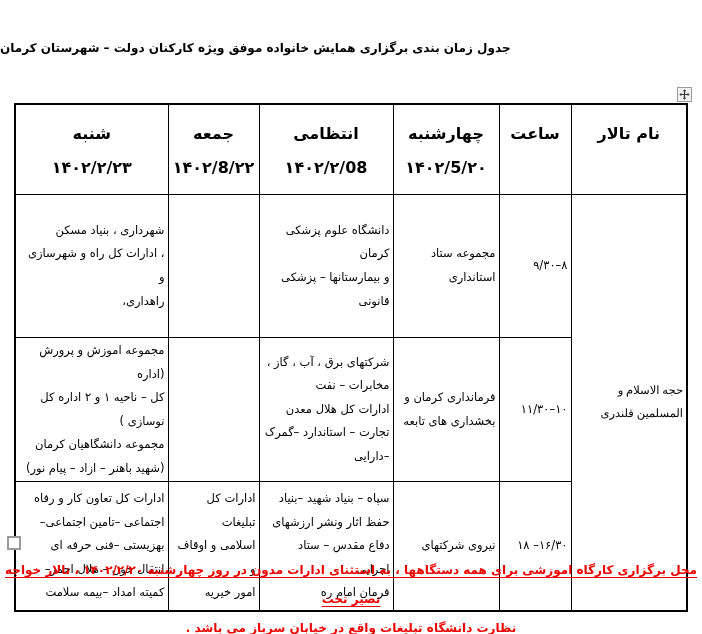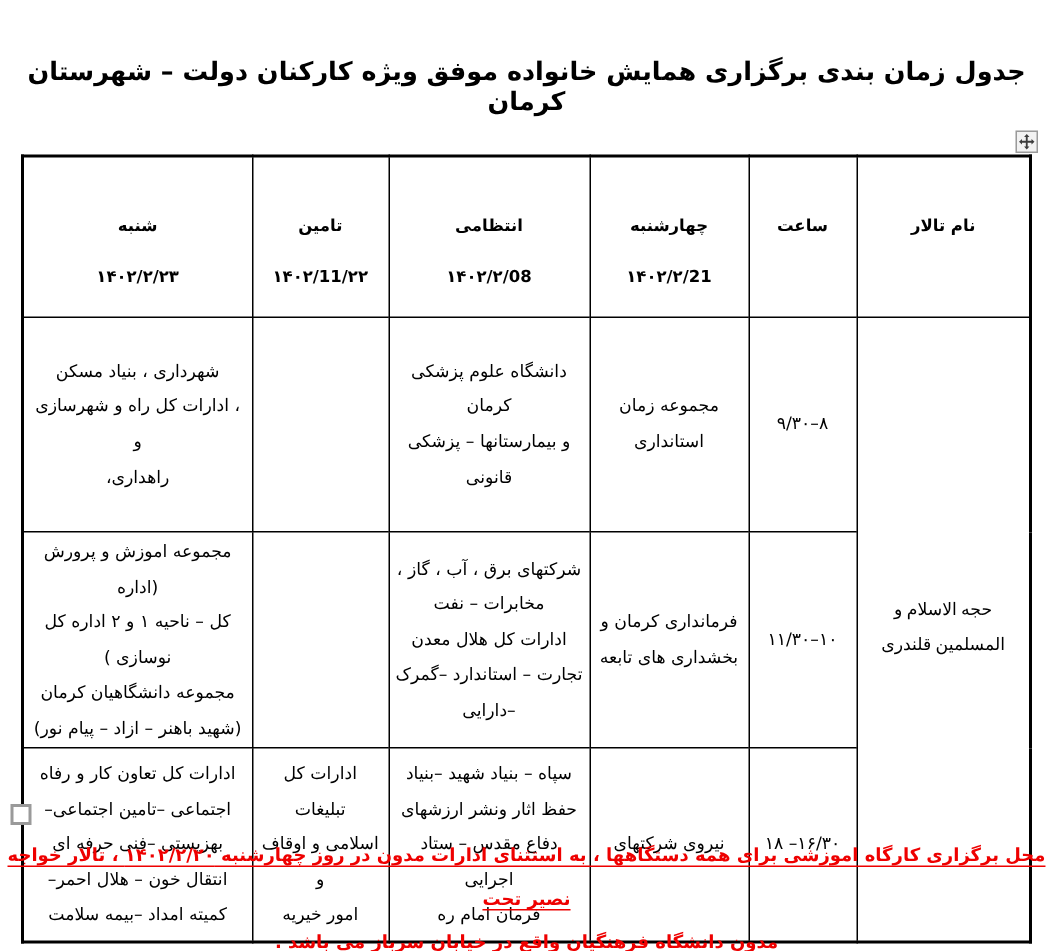--- a/index.html
+++ b/index.html
@@ -1,42 +1,42 @@
 <!DOCTYPE html>
 <html lang="fa"><head>
 <meta charset="utf-8">
 <style>
   html,body{margin:0;padding:0;}
   body{
     width:702px;height:634px;background:#ffffff;position:relative;overflow:hidden;
     font-family:"DejaVu Sans",sans-serif;color:#000;
   }
   .title{
-    position:absolute;top:38px;left:0;right:0;text-align:center;direction:rtl;
-    font-weight:bold;font-size:17px;line-height:20px;
+    position:absolute;top:38px;left:0;right:0;text-align:left;direction:rtl;
+    font-weight:bold;font-size:12px;line-height:20px;
   }
   .move-handle{
     position:absolute;top:87px;left:677px;width:15px;height:15px;
     border:1px solid #9a9a9a;background:#f2f2f2;
     display:flex;align-items:center;justify-content:center;box-sizing:border-box;
   }
   .sched-table{
     position:absolute;top:103px;left:14px;width:672px;
     border-collapse:collapse;table-layout:fixed;direction:rtl;
     border:2px solid #000;
   }
   .sched-table th,.sched-table td{
     border:1.5px solid #000;padding:1px 3px;text-align:center;
     white-space:pre-line;overflow:hidden;box-sizing:border-box;
   }
   .sched-table th{
-    vertical-align:top;padding-top:20px;font-weight:bold;font-size:11px;line-height:17px;
+    vertical-align:top;padding-top:3px;font-weight:bold;font-size:16px;line-height:17px;
   }
   .sched-table td{
-    vertical-align:middle;font-size:11.5px;line-height:2.05;font-weight:normal;
+    vertical-align:middle;font-size:11.5px;line-height:2.05;font-weight:normal;text-align:right;
   }
   .c-inst{width:116px}.c-time{width:72px}.c-wed{width:106px}
   .c-thu{width:134px}.c-fri{width:91px}.c-sat{width:153px}
   .hdr-row{height:37px}.r1{height:143px}.r2{height:125px}.r3{height:129px}
   .instructor-cell{
     font-weight:bold;font-size:12.5px;line-height:2.2;padding-bottom:120px;font-family:Liberation Serif, serif;
   }
   .time-cell{font-weight:bold;font-size:12px;}
   .resize-handle{
     position:absolute;top:536px;left:7px;width:10px;height:10px;
@@ -75,41 +75,41 @@
         <th>
           <div>نام تالار</div>
           <div></div>
         </th>
         <th>
           <div>ساعت</div>
           <div></div>
         </th>
         <th>
           <div>چهارشنبه</div>
-          <div>۱۴۰۲/۲/21</div>
+          <div>۱۴۰۲/5/۲۰</div>
         </th>
         <th>
           <div>انتظامی</div>
           <div>۱۴۰۲/۲/08</div>
         </th>
         <th>
-          <div>تامین</div>
-          <div>۱۴۰۲/11/۲۲</div>
+          <div>جمعه</div>
+          <div>۱۴۰۲/8/۲۲</div>
         </th>
         <th>
           <div>شنبه</div>
           <div>۱۴۰۲/۲/۲۳</div>
         </th>
       </tr>
 
       <tr class="r1">
         <td class="instructor-cell" rowspan="3">حجه الاسلام و
 المسلمین قلندری</td>
         <td class="time-cell">۸–۹/۳۰</td>
-        <td>مجموعه زمان
+        <td>مجموعه ستاد
 استانداری</td>
         <td>دانشگاه علوم پزشکی کرمان
 و بیمارستانها – پزشکی
 قانونی</td>
         <td></td>
         <td>شهرداری ، بنیاد مسکن
 ، ادارات کل راه و شهرسازی و
 راهداری،</td>
       </tr>
 
@@ -146,16 +146,16 @@
 انتقال خون – هلال احمر–
 کمیته امداد –بیمه سلامت</td>
       </tr>
     </tbody>
   </table>
 
   <div class="resize-handle"></div>
 
   <div class="footer">
     <div><span class="u">محل برگزاری کارگاه اموزشی برای همه دستگاهها ، به استثنای ادارات مدون در روز چهارشنبه ۱۴۰۲/۲/۲۰ ،   تالار خواجه نصیر تحت</span></div>
-    <div><span class="u">مدون دانشگاه فرهنگیان واقع در خیابان سرباز می باشد .</span></div>
+    <div><span class="u">نظارت دانشگاه تبلیغات واقع در خیابان سرباز می باشد .</span></div>
   </div>
 
 </div>
 
 </body></html>

